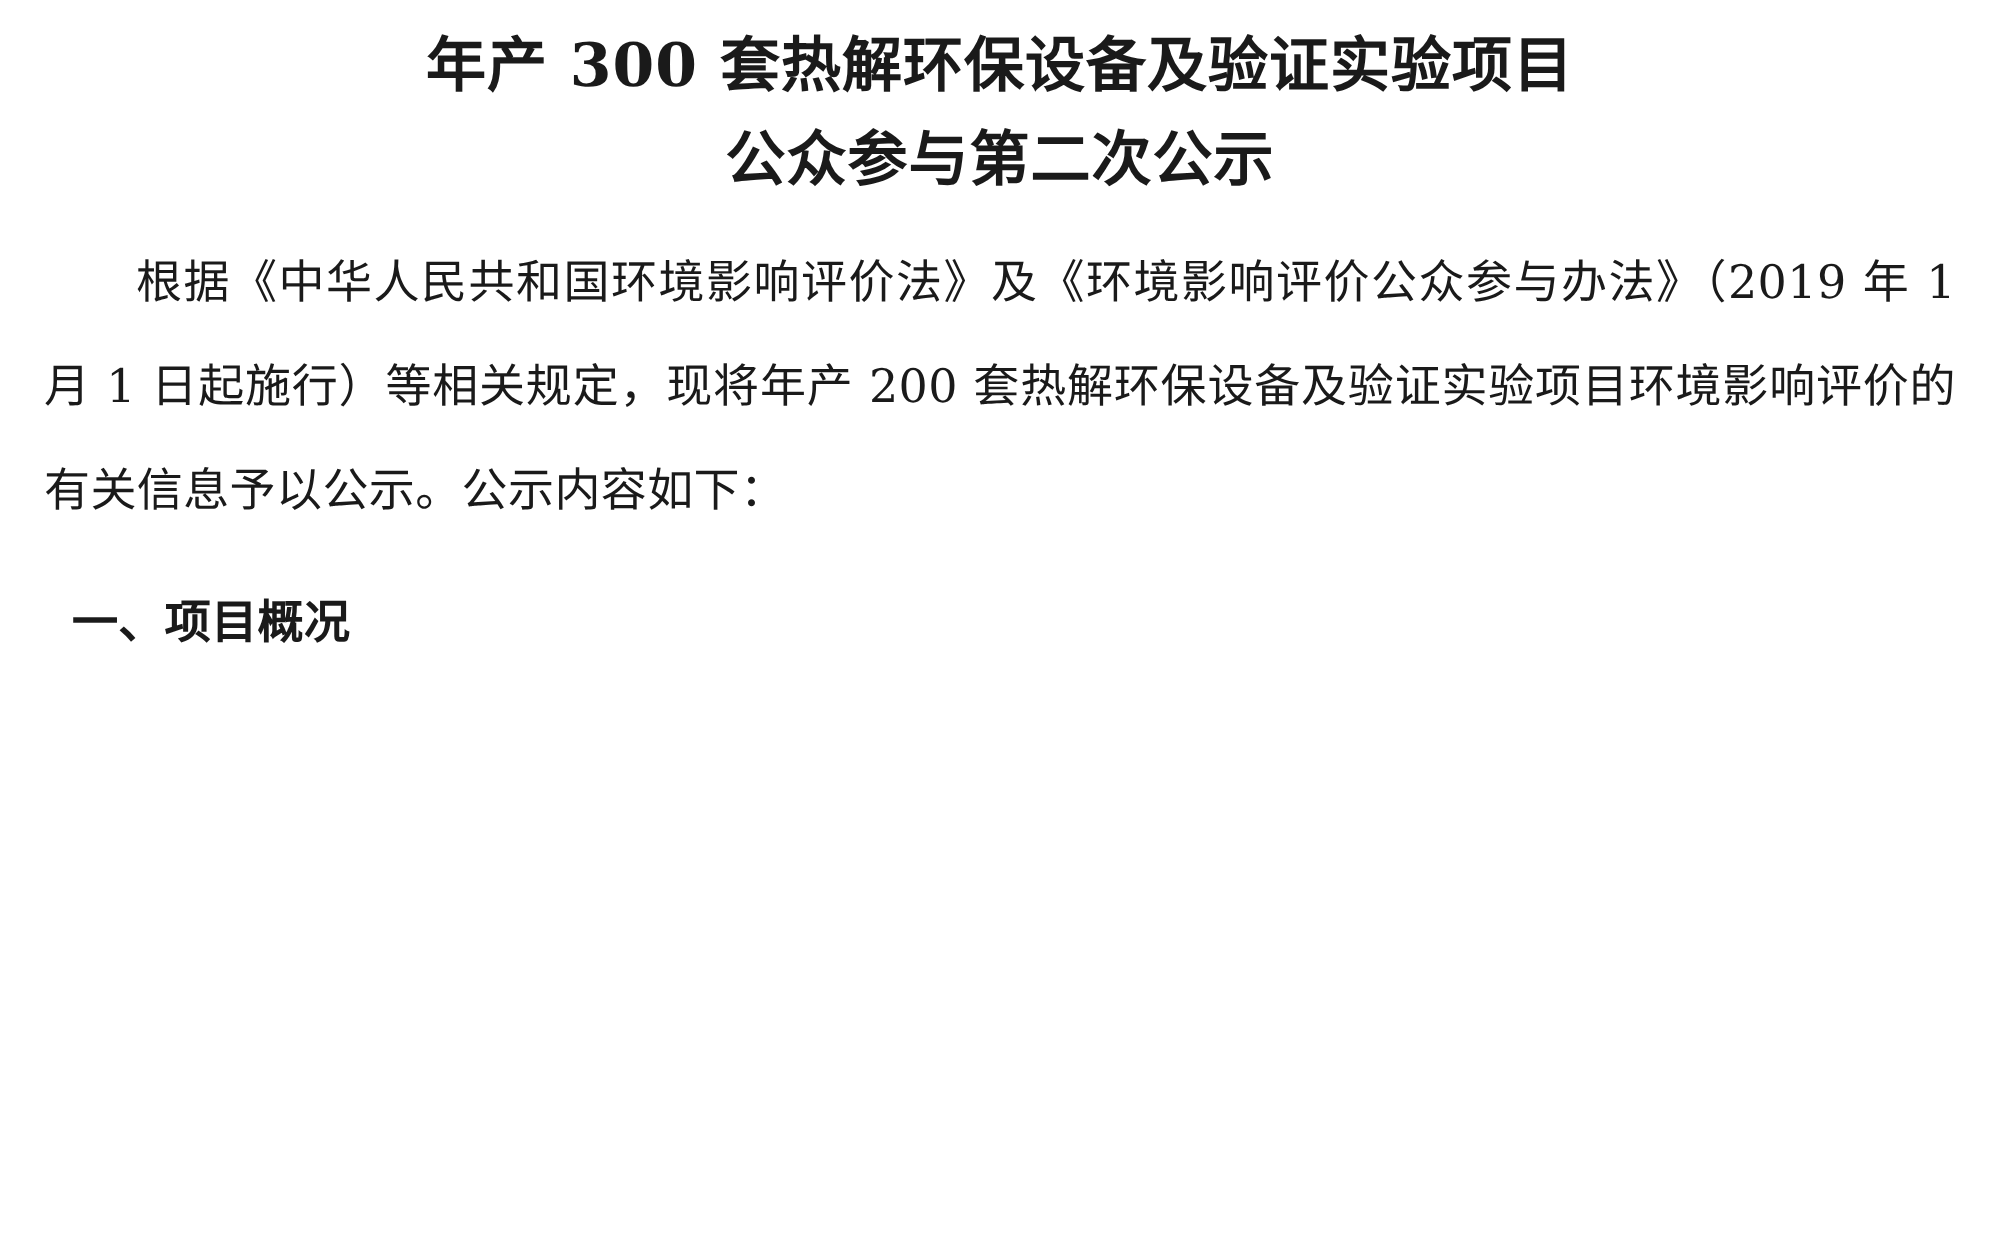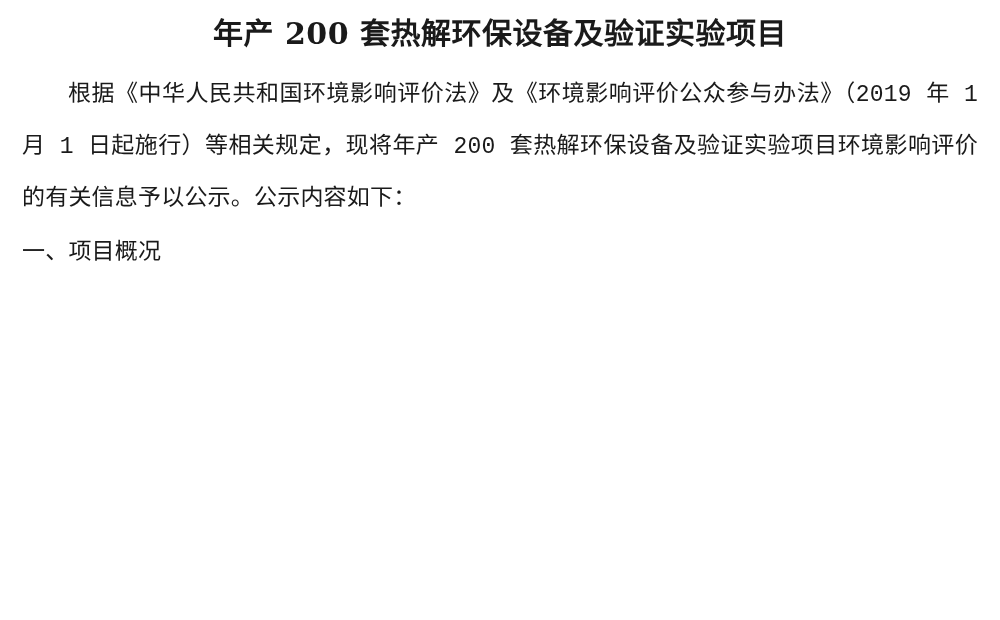--- a/index.html
+++ b/index.html
@@ -40,41 +40,41 @@
     text-justify: inter-ideograph;
     margin: 0;
     letter-spacing: 0.2px;
   }
   .indent {
     text-indent: 2em;
   }
   .section-heading {
     font-size: 23px;
     line-height: 52px;
-    margin: 0;
-    font-weight: 400;
+    margin: 14px;
+    font-weight: 700;
     letter-spacing: 0.2px;
   }
   .p-gap-first {
     margin-top: 12px;
-    font-family: Liberation Mono, monospace;
   }
   sup {
     font-size: 0.62em;
     vertical-align: super;
     line-height: 0;
   }
 </style>
 </head>
 <body>
 
 <div class="page">
 
   <h1 class="doc-title">
-    <span class="line">年产 200 套热解环保设备及验证实验项目</span>
+    <span class="line">年产 300 套热解环保设备及验证实验项目</span>
+    <span class="line">公众参与第二次公示</span>
   </h1>
 
   <p class="body-text indent p-gap-first">根据《中华人民共和国环境影响评价法》及《环境影响评价公众参与办法》（2019 年 1 月 1 日起施行）等相关规定，现将年产 200 套热解环保设备及验证实验项目环境影响评价的有关信息予以公示。公示内容如下：</p>
 
   <p class="section-heading">一、项目概况</p>
 
 
 </div>
 
 </body></html>

